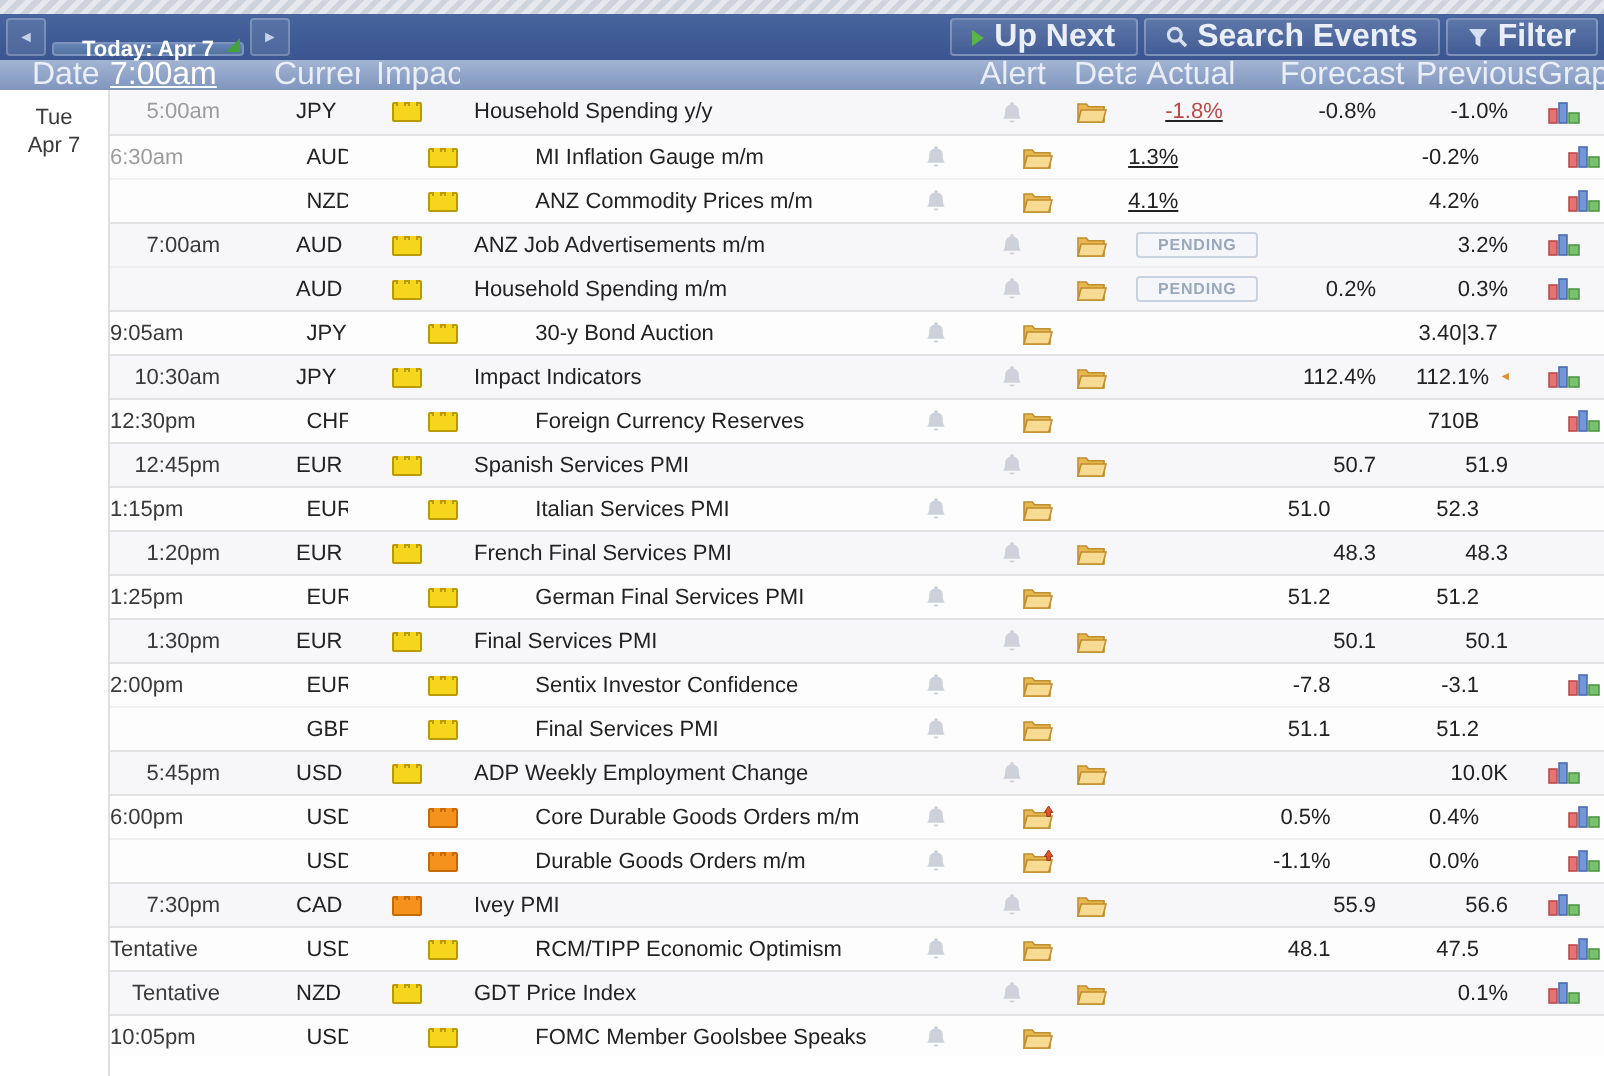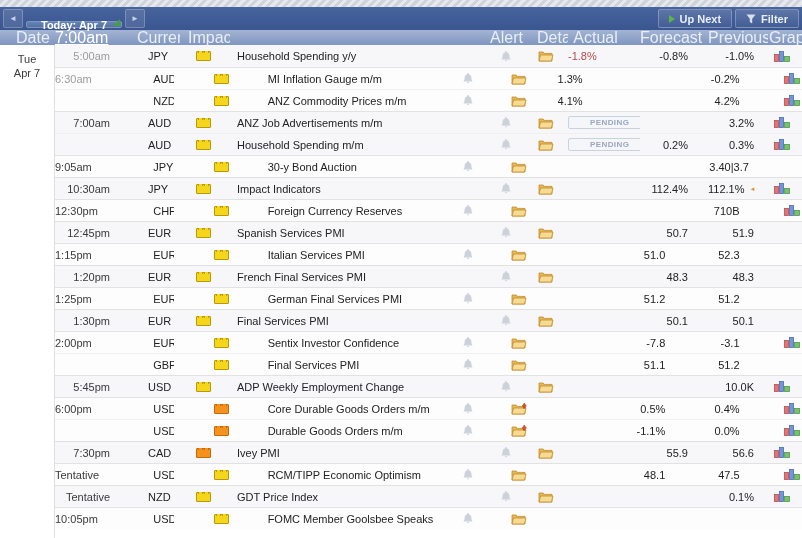--- a/index.html
+++ b/index.html
@@ -16,21 +16,21 @@
     background:rgba(255,255,255,.10); border:1px solid rgba(255,255,255,.22); border-radius:2px; cursor:pointer;
     color:#c7d2e8; font-size:8px; }
   .today-btn { position:relative; margin:14px 0 2px 3px; padding:0 14px; display:flex; align-items:center;
     background:linear-gradient(#6483b8,#55739f); border:1px solid #7b93bd; border-radius:2px;
     font-size:11px; font-weight:bold; color:#fff; cursor:pointer; }
   .today-btn::after { content:""; position:absolute; right:1px; bottom:1px; width:0; height:0;
     border-left:7px solid transparent; border-bottom:7px solid #43a23c; }
   .nav-right { margin-left:auto; display:flex; align-items:stretch; }
   .nav-btn { margin:2px 3px 2px 0; padding:0 10px; display:flex; align-items:center; gap:5px;
     background:linear-gradient(rgba(255,255,255,.13),rgba(255,255,255,.04));
-    border:1px solid rgba(255,255,255,.26); border-radius:2px; font-size:11px; font-weight:bold;
+    border:1px solid rgba(255,255,255,.26); border-radius:2px; font-size:16px; font-weight:bold;
     color:#e9eef8; cursor:pointer; }
   .play-tri { width:0; height:0; border-left:6px solid #59b54a; border-top:4px solid transparent; border-bottom:4px solid transparent; }
   .nav-svg { display:block; }
 
   
   .cols-header { height:15px; background:linear-gradient(#a3b4d3,#8096bf); display:flex; align-items:center;
     font-size:16px; color:#e9eef8; }
   .hc { overflow:hidden; white-space:nowrap; }
   .h-date     { width:55px;  padding-left:16px; }
   .h-time     { width:73px;  text-align:right; padding-right:24px; }
@@ -58,28 +58,28 @@
   .sub-row { border-top:1px solid #f0f0f2; }
 
   .cell { overflow:hidden; white-space:nowrap; }
   .c-time     { width:73px; text-align:right; padding-right:18px; color:#3a3a3a; }
   .c-time.past{ color:#9c9c9c; }
   .c-cur      { width:52px; padding-left:20px; }
   .c-imp      { width:50px; padding-left:16px; display:flex; align-items:center; }
   .c-event    { width:258px; padding-left:7px; cursor:pointer; }
   .c-alert    { width:35px; display:flex; justify-content:center; }
   .c-detail   { width:45px; display:flex; justify-content:center; }
-  .c-actual   { width:72px; text-align:left; padding-right:14px; }
+  .c-actual   { width:72px; text-align:center; padding-right:14px;text-decoration:underline; }
   .c-forecast { width:68px; text-align:right; padding-right:20px; }
   .c-previous { width:60px; text-align:right; padding-right:14px; }
   .c-graph    { width:34px; padding-left:6px; display:flex; align-items:center; }
 
   .c-actual .val.worse { color:#b94a48; }
   .pending { display:inline-block; font-size:8px; font-weight:bold; letter-spacing:.4px; color:#9aa7bd;
-    background:#f4f6fa; border:1px solid #c9d2e0; border-radius:2px; padding:1px 21px; vertical-align:1px; }
+    background:#f4f6fa; border:1px solid #c9d2e0; border-radius:2px; padding:1px 10px; vertical-align:1px; }
 
   
   .impact { position:relative; width:15px; height:10px; border:1px solid #b89b00; background:#f6d61c; border-radius:1px; }
   .impact::before, .impact::after { content:""; position:absolute; top:-3px; width:3px; height:3px;
     background:inherit; border:1px solid; border-color:inherit; border-bottom:none; }
   .impact::before { left:1px; } .impact::after { left:7px; }
   .imp-orange { background:#f5921e; border-color:#c56a06; }
 
   .bell, .folder, .graph { display:flex; cursor:pointer; }
   .rev { display:inline-block; font-size:6px; color:#df8f2d; margin-left:2px; vertical-align:2px; }
@@ -106,20 +106,27 @@
         <span>Today: Apr 7</span>
       </div>
       <div class="arrow-btn">
         <span>►</span>
       </div>
     </div>
     <div class="nav-right">
       <div class="nav-btn">
         <span class="play-tri"></span>
         <span>Up Next</span>
+      </div>
+      <div class="nav-btn">
+        <svg class="nav-svg" width="11" height="11" viewBox="0 0 11 11">
+          <circle cx="4.4" cy="4.4" r="3.2" fill="none" stroke="#d7e0f2" stroke-width="1.6"></circle>
+          <line x1="7" y1="7" x2="10" y2="10" stroke="#d7e0f2" stroke-width="1.8"></line>
+        </svg>
+        <span>Search Events</span>
       </div>
       <div class="nav-btn">
         <svg class="nav-svg" width="10" height="10" viewBox="0 0 10 10">
           <path d="M0.5 0.5h9L6.2 4.8v4.7L3.8 8V4.8z" fill="#d7e0f2"></path>
         </svg>
         <span>Filter</span>
       </div>
     </div>
   </div>
 

